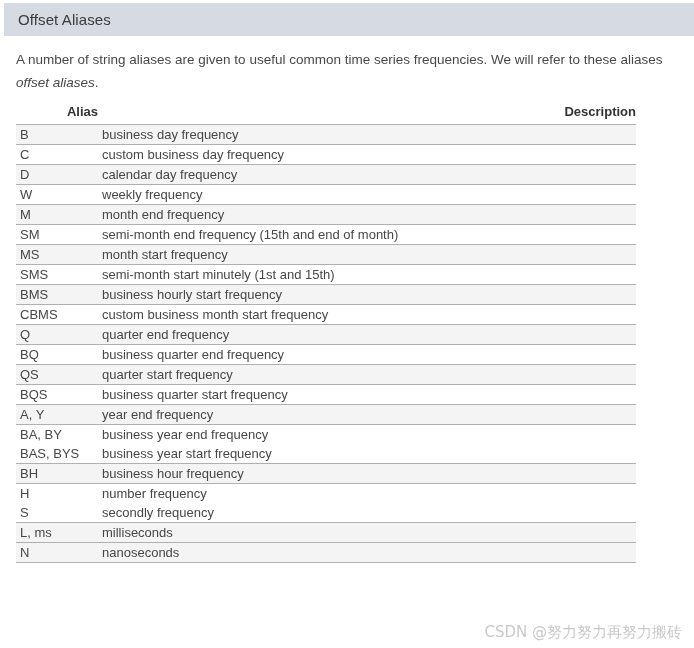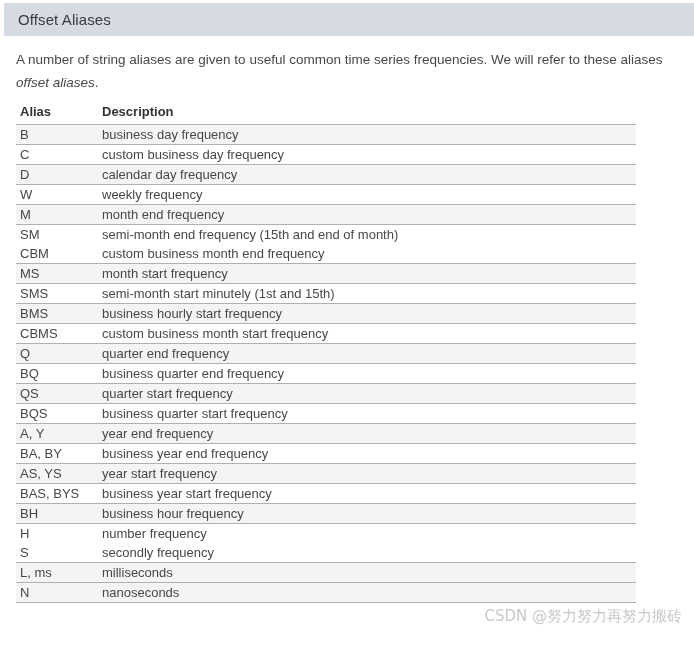--- a/index.html
+++ b/index.html
@@ -62,21 +62,21 @@
     top: 104px;
     width: 620px;
   }
   table.alias-table {
     border-collapse: collapse;
     width: 620px;
     font-size: 13px;
     table-layout: fixed;
   }
   table.alias-table th {
-    text-align: left;
+    text-align: right;
     font-weight: bold;
     font-size: 13px;
     color: #333333;
     padding: 0 0 4px 4px;
     height: 20px;
     vertical-align: middle;
     border: none;
   }
   table.alias-table td {
     text-align: left;
@@ -101,21 +101,21 @@
     background: #ffffff;
   }
   table.alias-table tbody tr:last-child td {
     border-bottom: 1px solid #b0b0b0;
   }
 
   
   .watermark {
     position: absolute;
     right: 12px;
-    bottom: 22px;
+    bottom: 6px;
     font-size: 15px;
     color: #c9c9c9;
     white-space: nowrap;
     pointer-events: none;
     font-family: "DejaVu Sans", sans-serif;
   }
 </style>
 </head>
 <body>
 
@@ -158,24 +158,20 @@
           <td>weekly frequency</td>
         </tr>
         <tr class="odd">
           <td>M</td>
           <td>month end frequency</td>
         </tr>
         <tr class="even">
           <td>SM</td>
           <td>semi-month end frequency (15th and end of month)</td>
         </tr>
-        <tr class="even">
-          <td>CBM</td>
-          <td>custom business month end frequency</td>
-        </tr>
         <tr class="odd">
           <td>MS</td>
           <td>month start frequency</td>
         </tr>
         <tr class="even">
           <td>SMS</td>
           <td>semi-month start minutely (1st and 15th)</td>
         </tr>
         <tr class="odd">
           <td>BMS</td>
@@ -201,24 +197,20 @@
           <td>BQS</td>
           <td>business quarter start frequency</td>
         </tr>
         <tr class="odd">
           <td>A, Y</td>
           <td>year end frequency</td>
         </tr>
         <tr class="even">
           <td>BA, BY</td>
           <td>business year end frequency</td>
-        </tr>
-        <tr class="odd">
-          <td>AS, YS</td>
-          <td>year start frequency</td>
         </tr>
         <tr class="even">
           <td>BAS, BYS</td>
           <td>business year start frequency</td>
         </tr>
         <tr class="odd">
           <td>BH</td>
           <td>business hour frequency</td>
         </tr>
         <tr class="even">

